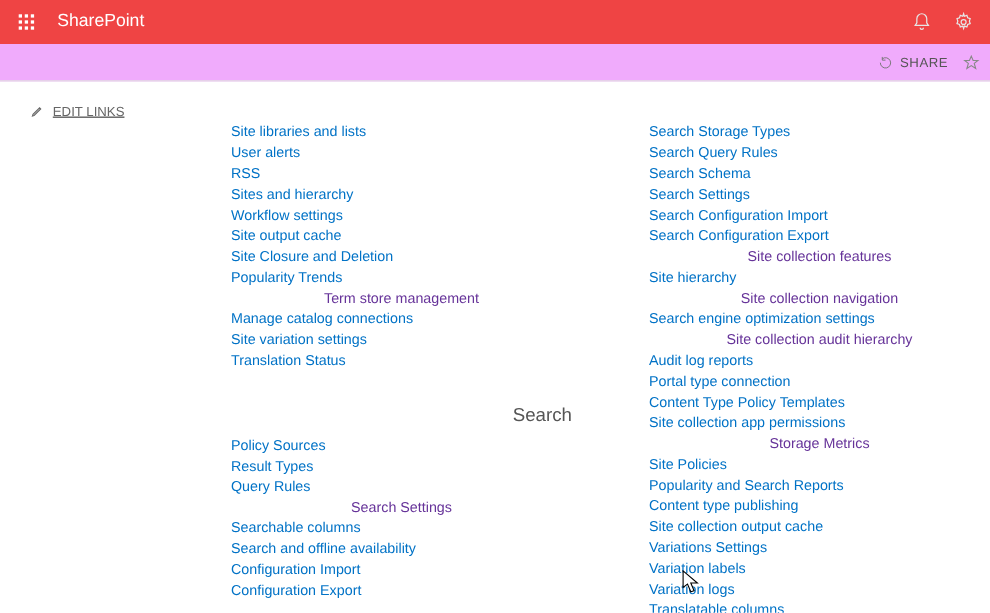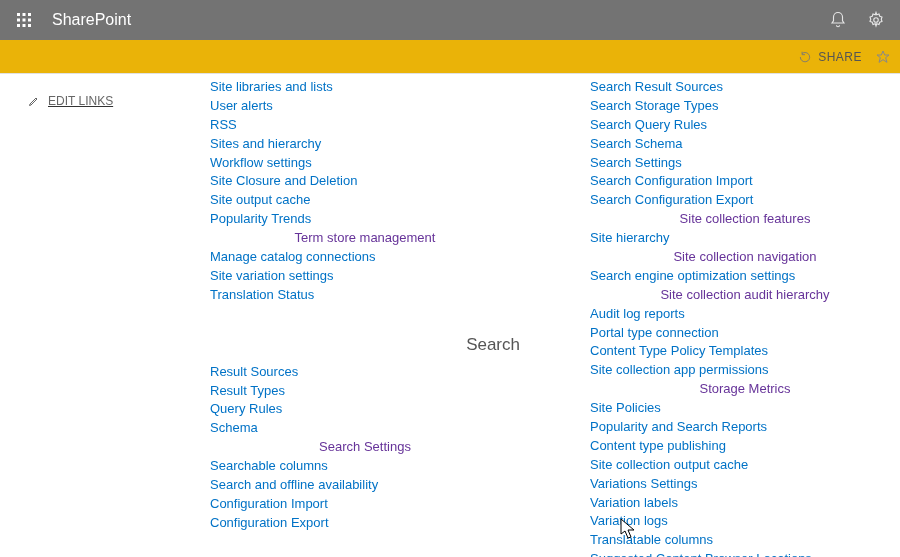--- a/index.html
+++ b/index.html
@@ -7,21 +7,21 @@
     font-family: "Segoe UI", Arial, sans-serif;
     font-size: 13px;
     color: #333;
     background: #fff;
     width: 900px;
     height: 557px;
     overflow: hidden;
   }
   .suite-bar {
     height: 40px;
-    background: #737373;
+    background: #ef4444;
     color: #fff;
     display: flex;
     align-items: center;
     padding: 0 8px;
   }
   .waffle {
     width: 32px;
     height: 32px;
     display: flex;
     align-items: center;
@@ -45,21 +45,21 @@
     width: 24px;
     height: 24px;
     display: flex;
     align-items: center;
     justify-content: center;
     cursor: pointer;
   }
   .suite-icon svg { stroke: #e6e6e6; fill: none; }
   .action-bar {
     height: 34px;
-    background: #eab308;
+    background: #f0abfc;
     border-bottom: 1px solid #e1e1e1;
     display: flex;
     align-items: center;
     justify-content: flex-end;
     padding: 0 8px;
     gap: 12px;
   }
   .share-btn {
     display: flex;
     align-items: center;
@@ -95,20 +95,21 @@
     color: #666;
     font-size: 12px;
     cursor: pointer;
   }
   .edit-links svg { stroke: #666; fill: none; }
   .main {
     flex: 1;
     display: flex;
     gap: 70px;
     padding: 4px 0 0 50px;
+    margin-top: 33px;
   }
   .col { width: 310px; }
   .links-group { margin-bottom: 30px; }
   .group-heading {
     color: #555;
     font-size: 17px;
     font-weight: 400;
     margin-bottom: 8px;
     text-align: right;
   }
@@ -189,46 +190,44 @@
   </div>
 
   <div class="main">
     <div class="col">
       <div class="links-group">
           <a class="link">Site libraries and lists</a>
           <a class="link">User alerts</a>
           <a class="link">RSS</a>
           <a class="link">Sites and hierarchy</a>
           <a class="link">Workflow settings</a>
+          <a class="link">Site output cache</a>
           <a class="link">Site Closure and Deletion</a>
-          <a class="link">Site output cache</a>
           <a class="link">Popularity Trends</a>
           <a class="link visited">Term store management</a>
           <a class="link">Manage catalog connections</a>
           <a class="link">Site variation settings</a>
           <a class="link">Translation Status</a>
         </div>
       <div class="links-group">
         <div class="group-heading">Search</div>
         <div>
-            <a class="link">Result Sources</a>
+            <a class="link">Policy Sources</a>
             <a class="link">Result Types</a>
             <a class="link">Query Rules</a>
-            <a class="link">Schema</a>
             <a class="link visited">Search Settings</a>
             <a class="link">Searchable columns</a>
             <a class="link">Search and offline availability</a>
             <a class="link">Configuration Import</a>
             <a class="link">Configuration Export</a>
           </div>
       </div>
     </div>
     <div class="col">
       <div class="links-group">
-          <a class="link">Search Result Sources</a>
           <a class="link">Search Storage Types</a>
           <a class="link">Search Query Rules</a>
           <a class="link">Search Schema</a>
           <a class="link">Search Settings</a>
           <a class="link">Search Configuration Import</a>
           <a class="link">Search Configuration Export</a>
           <a class="link visited">Site collection features</a>
           <a class="link">Site hierarchy</a>
           <a class="link visited">Site collection navigation</a>
           <a class="link">Search engine optimization settings</a>

